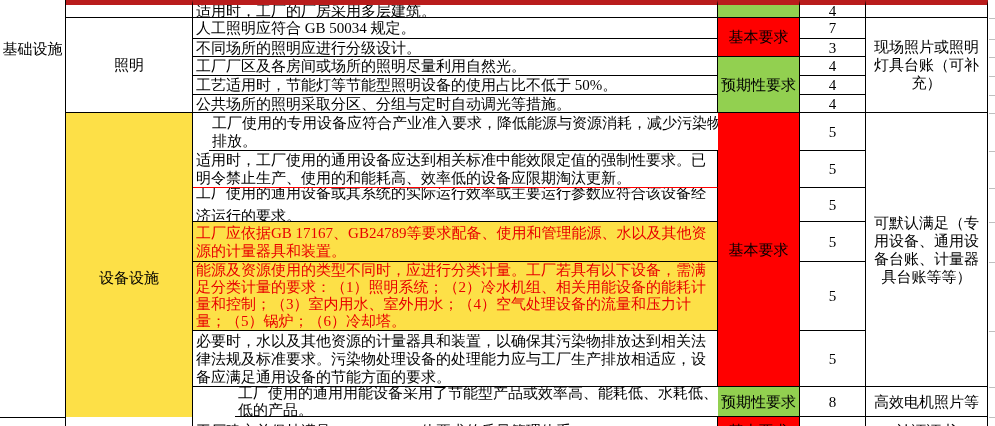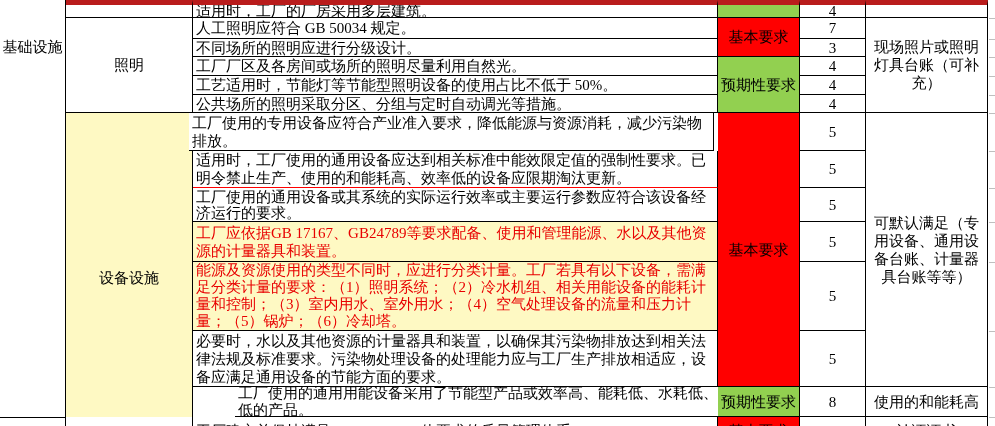--- a/index.html
+++ b/index.html
@@ -9,27 +9,27 @@
   }
   .cell{
     position:absolute;box-sizing:border-box;overflow:hidden;
     border-right:1px solid #000;border-bottom:1px solid #000;
     display:flex;align-items:center;font-size:15px;line-height:18px;
     background:#fff;
   }
   .txt{justify-content:flex-start;text-align:left;padding:0 3px;}
   .ctr{justify-content:center;text-align:center;padding:0 2px;}
   .bt{border-top:5px solid #b91c1c;}
-  .nb{border-bottom:none;font-family:Liberation Mono, monospace;}
+  .nb{border-bottom:none;}
   .red-bg{background:#FF0000;}
   .green-bg{background:#92D050;}
-  .yellow-bg{background:#fef9c3;}
+  .yellow-bg{background:#fde047;}
   .red-text{color:#E80000;}
   .bb-red{border-bottom-color:#FF0000;}
-  .lh16{line-height:16px;}
+  .lh16{line-height:23px;}
   .lh17{line-height:17px;}
   .lh15{line-height:17px;margin-left:42px;}
   .stub{position:absolute;left:989px;width:6px;height:1px;background:#bfbfbf;}
 </style>
 </head>
 <body>
 
 <div class="cell ctr nb" style="left:0;top:0;width:66px;height:417px;align-items:flex-start;">
   <span style="margin-top:40px;">基础设施</span>
 </div>
@@ -39,21 +39,21 @@
 <div class="cell ctr" style="left:66px;top:18px;width:127px;height:95px;">照明</div>
 <div class="cell ctr yellow-bg" style="left:66px;top:113px;width:127px;height:331px;">设备设施</div>
 <div class="cell" style="left:66px;top:417px;width:127px;height:9px;border-bottom:none;"></div>
 
 <div class="cell txt bt" style="left:193px;top:0;width:525px;height:18px;">适用时，工厂的厂房采用多层建筑。</div>
 <div class="cell txt" style="left:193px;top:18px;width:525px;height:21px;">人工照明应符合 GB 50034 规定。</div>
 <div class="cell txt" style="left:193px;top:39px;width:525px;height:18px;">不同场所的照明应进行分级设计。</div>
 <div class="cell txt" style="left:193px;top:57px;width:525px;height:19px;">工厂厂区及各房间或场所的照明尽量利用自然光。</div>
 <div class="cell txt" style="left:193px;top:76px;width:525px;height:19px;">工艺适用时，节能灯等节能型照明设备的使用占比不低于 50%。</div>
 <div class="cell txt" style="left:193px;top:95px;width:525px;height:18px;text-align:right;">公共场所的照明采取分区、分组与定时自动调光等措施。</div>
-<div class="cell txt" style="left:189px;top:113px;width:525px;height:38px;">工厂使用的专用设备应符合产业准入要求，降低能源与资源消耗，减少污染物排放。</div>
+<div class="cell txt" style="left:209px;top:113px;width:525px;height:38px;">工厂使用的专用设备应符合产业准入要求，降低能源与资源消耗，减少污染物排放。</div>
 <div class="cell txt bb-red" style="left:193px;top:151px;width:525px;height:37px;">适用时，工厂使用的通用设备应达到相关标准中能效限定值的强制性要求。已明令禁止生产、使用的和能耗高、效率低的设备应限期淘汰更新。</div>
 <div class="cell txt lh16" style="left:193px;top:188px;width:525px;height:34px;">工厂使用的通用设备或其系统的实际运行效率或主要运行参数应符合该设备经济运行的要求。</div>
 <div class="cell txt yellow-bg red-text" style="left:193px;top:222px;width:525px;height:40px;">工厂应依据GB 17167、GB24789等要求配备、使用和管理能源、水以及其他资源的计量器具和装置。</div>
 <div class="cell txt yellow-bg red-text lh17" style="left:193px;top:262px;width:525px;height:69px;">能源及资源使用的类型不同时，应进行分类计量。工厂若具有以下设备，需满足分类计量的要求：（1）照明系统；（2）冷水机组、相关用能设备的能耗计量和控制；（3）室内用水、室外用水；（4）空气处理设备的流量和压力计量；（5）锅炉；（6）冷却塔。</div>
 <div class="cell txt" style="left:193px;top:331px;width:525px;height:56px;">必要时，水以及其他资源的计量器具和装置，以确保其污染物排放达到相关法律法规及标准要求。污染物处理设备的处理能力应与工厂生产排放相适应，设备应满足通用设备的节能方面的要求。</div>
 <div class="cell txt lh15" style="left:193px;top:387px;width:525px;height:30px;">工厂使用的通用用能设备采用了节能型产品或效率高、能耗低、水耗低、物耗低的产品。</div>
 <div class="cell txt" style="left:193px;top:417px;width:525px;height:28px;border-bottom:none;">工厂建立并保持满足　　　　　　体要求的质量管理体系</div>
 
 <div class="cell ctr green-bg bt" style="left:718px;top:0;width:82px;height:18px;"></div>
 <div class="cell ctr red-bg" style="left:718px;top:18px;width:82px;height:39px;">基本要求</div>
@@ -73,21 +73,21 @@
 <div class="cell ctr" style="left:800px;top:188px;width:66px;height:34px;">5</div>
 <div class="cell ctr" style="left:800px;top:222px;width:66px;height:40px;">5</div>
 <div class="cell ctr" style="left:800px;top:262px;width:66px;height:69px;">5</div>
 <div class="cell ctr" style="left:800px;top:331px;width:66px;height:56px;">5</div>
 <div class="cell ctr" style="left:800px;top:387px;width:66px;height:30px;">8</div>
 <div class="cell ctr" style="left:800px;top:417px;width:66px;height:28px;border-bottom:none;"></div>
 
 <div class="cell ctr bt" style="left:866px;top:0;width:122px;height:18px;"></div>
 <div class="cell ctr" style="left:866px;top:18px;width:122px;height:95px;">现场照片或照明灯具台账（可补充）</div>
 <div class="cell ctr" style="left:866px;top:113px;width:122px;height:274px;">可默认满足（专用设备、通用设备台账、计量器具台账等等）</div>
-<div class="cell ctr" style="left:866px;top:387px;width:122px;height:30px;">使用的和能耗高</div>
+<div class="cell ctr" style="left:866px;top:387px;width:122px;height:30px;">高效电机照片等</div>
 <div class="cell ctr" style="left:866px;top:417px;width:122px;height:28px;border-bottom:none;">认证证书</div>
 
 <div class="stub" style="top:18px;"></div>
 <div class="stub" style="top:39px;"></div>
 <div class="stub" style="top:57px;"></div>
 <div class="stub" style="top:76px;"></div>
 <div class="stub" style="top:95px;"></div>
 <div class="stub" style="top:113px;"></div>
 <div class="stub" style="top:151px;"></div>
 <div class="stub" style="top:188px;"></div>

